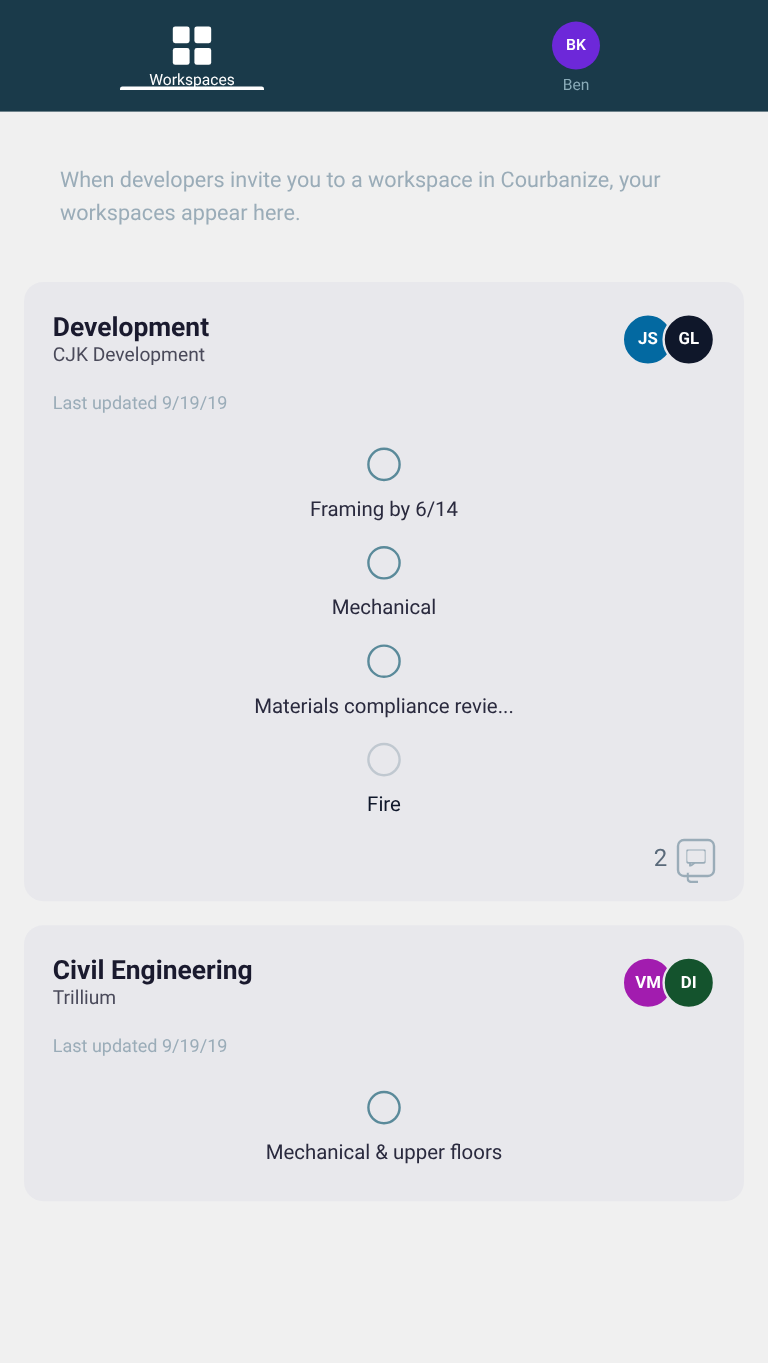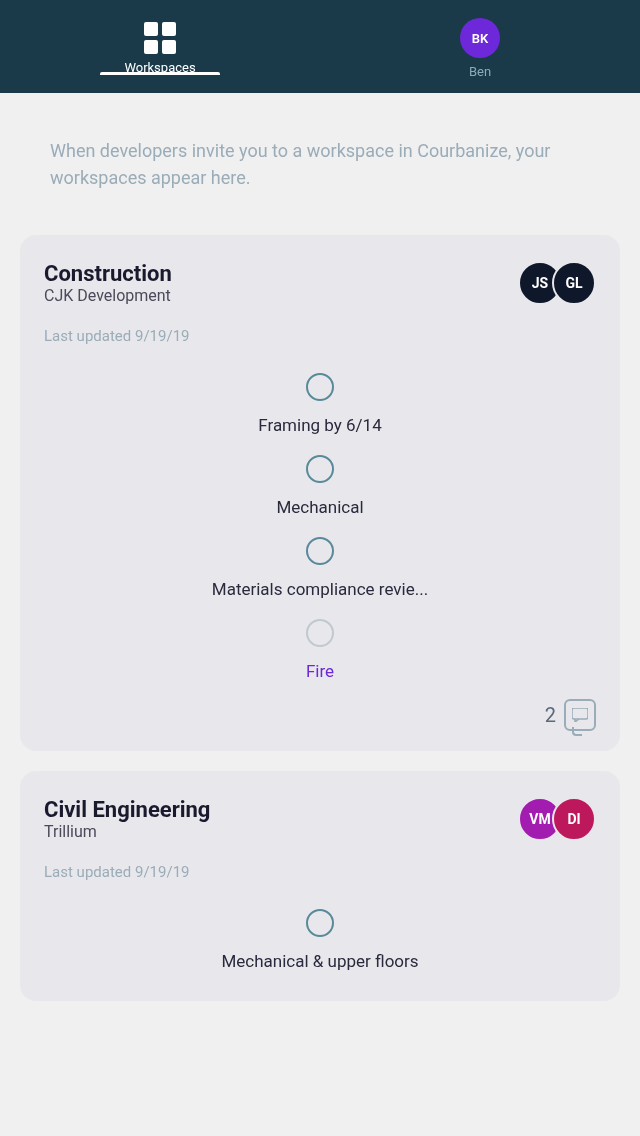--- a/index.html
+++ b/index.html
@@ -171,21 +171,21 @@
       background: transparent;
     }
     .task-circle.disabled {
       border-color: #c0c8d0;
     }
     .task-label {
       font-size: 17px;
       color: #2a2a3e;
     }
     .task-label.disabled {
-      color: #6d28d9;
+      color: #0f172a;
     }
 
     
     .card-footer {
       display: flex;
       justify-content: flex-end;
       align-items: center;
       gap: 8px;
       margin-top: 8px;
     }
@@ -238,25 +238,25 @@
   </div>
 </header>
 
 <p class="info-text">When developers invite you to a workspace in Courbanize, your workspaces appear here.</p>
 
 <div class="cards-container">
 
   <div class="card">
     <div class="card-header">
       <div>
-        <div class="card-title">Construction</div>
+        <div class="card-title">Development</div>
         <div class="card-subtitle">CJK Development</div>
       </div>
       <div class="avatar-stack">
-        <div class="av" style="background:#0f172a;">
+        <div class="av" style="background:#0369a1;">
           <span>JS</span>
         </div>
         <div class="av" style="background:#0f172a;">
           <span>GL</span>
         </div>
       </div>
     </div>
     <div class="card-updated">Last updated 9/19/19</div>
 
     <div class="task-list">
@@ -292,21 +292,21 @@
   <div class="card">
     <div class="card-header">
       <div>
         <div class="card-title">Civil Engineering</div>
         <div class="card-subtitle">Trillium</div>
       </div>
       <div class="avatar-stack">
         <div class="av" style="background:#a21caf;">
           <span>VM</span>
         </div>
-        <div class="av" style="background:#be185d;">
+        <div class="av" style="background:#14532d;">
           <span>DI</span>
         </div>
       </div>
     </div>
     <div class="card-updated">Last updated 9/19/19</div>
 
     <div class="task-list">
       <div class="task-item">
         <div class="task-circle"></div>
         <span class="task-label">Mechanical &amp; upper floors</span>

